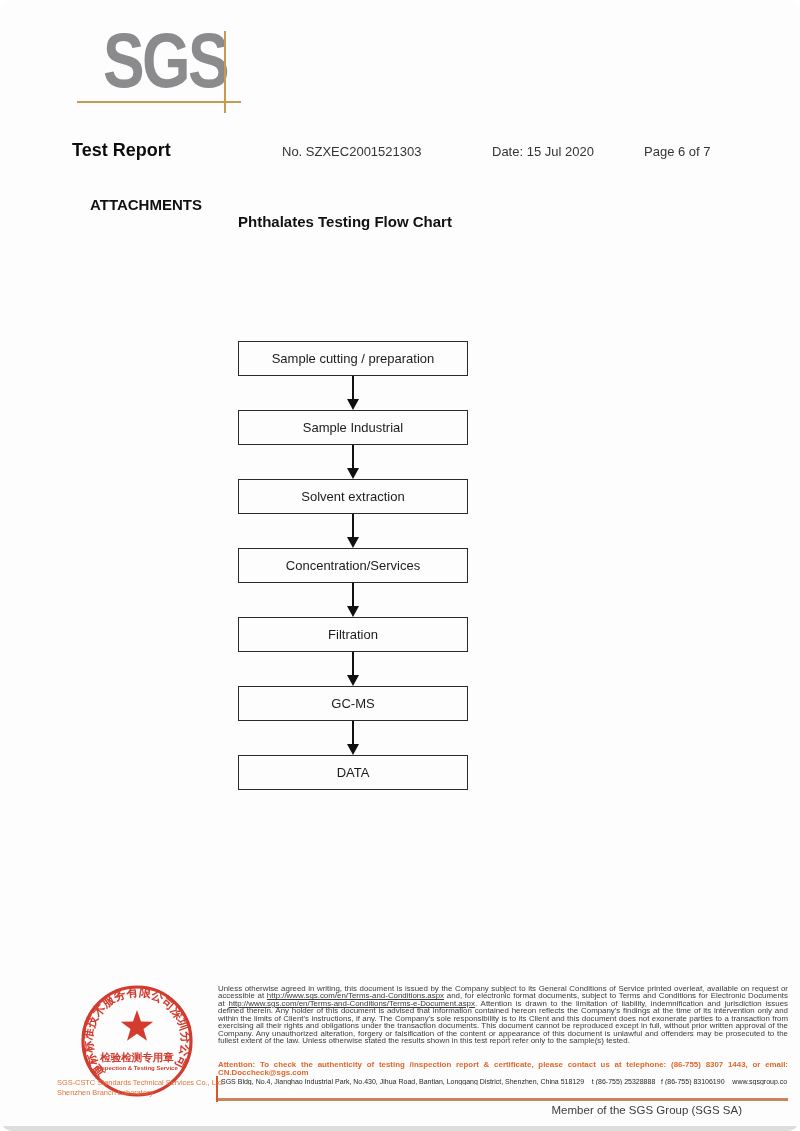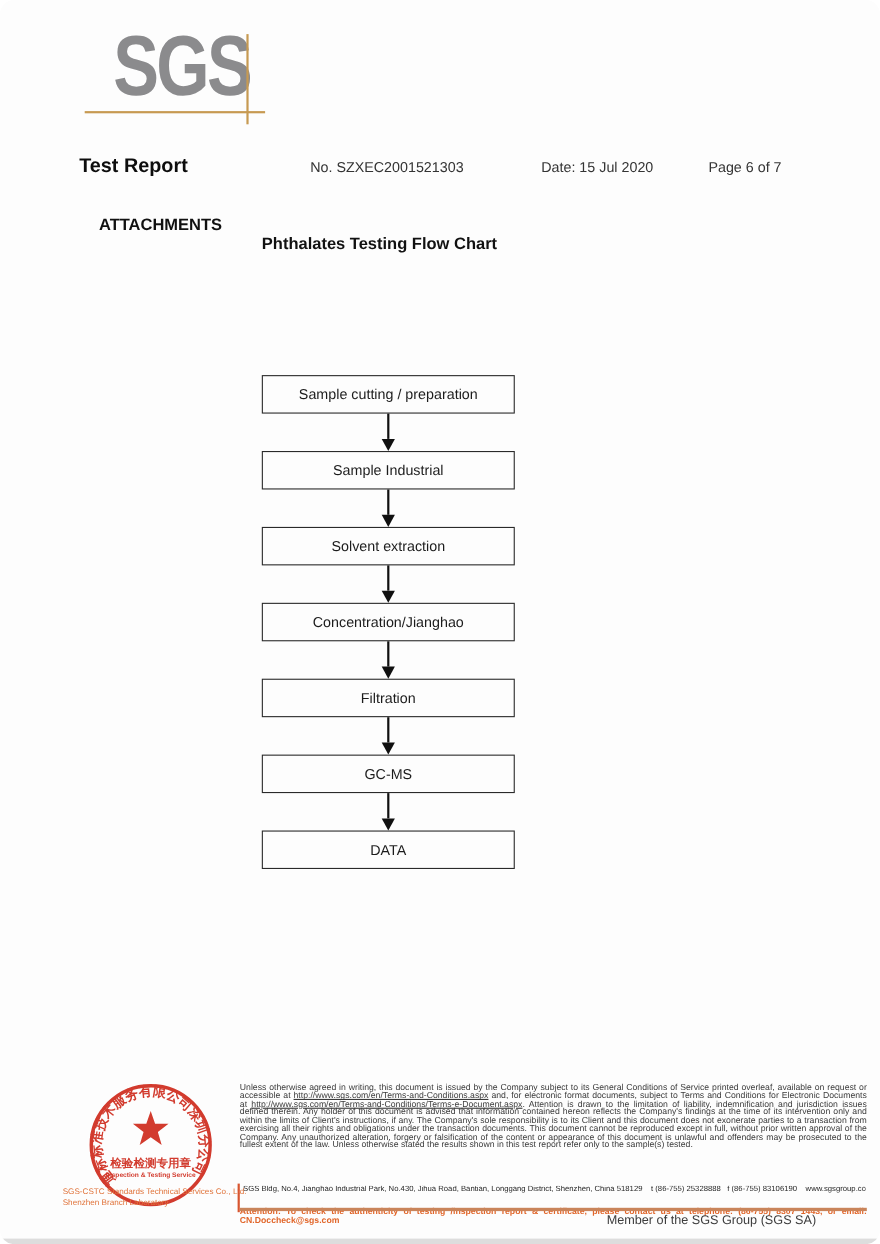--- a/index.html
+++ b/index.html
@@ -37,21 +37,21 @@
   
   .seal{position:absolute;left:75px;top:983px;}
   .company-lines{position:absolute;left:57px;top:1078px;width:170px;color:#e0733a;font-size:7.4px;line-height:9.5px;}
   .legal{
     position:absolute;left:218px;top:985px;width:570px;
     font-size:7.9px;line-height:7.45px;color:#3b3b3b;text-align:justify;letter-spacing:0;
   }
   .legal u{text-decoration:underline;}
   .attention{
     position:absolute;left:218px;top:1061px;width:570px;
-    font-size:7.9px;line-height:7.6px;color:#e1662a;font-weight:700;text-align:justify;margin-top:37px;
+    font-size:7.9px;line-height:7.6px;color:#e1662a;font-weight:700;text-align:justify;
   }
   .addr-vline{position:absolute;left:216px;top:1076px;width:2px;height:26px;background:#d8552f;}
   .addr-en{position:absolute;left:221px;top:1078px;width:566px;font-size:7px;color:#1f1f1f;white-space:pre;overflow:hidden;}
   .addr-cn{position:absolute;left:221px;top:1087px;width:566px;font-size:8.4px;color:#1f1f1f;white-space:pre;overflow:hidden;}
   .footer-rule{position:absolute;left:218px;top:1098px;width:570px;height:2.5px;background:#c9845a;}
   .member{position:absolute;right:58px;top:1104px;font-size:11.5px;color:#3d3d3d;}
   .bottom-strip{position:absolute;left:0;bottom:0;width:800px;height:5px;background:#dddddd;}
 </style>
 </head>
 <body>
@@ -79,21 +79,21 @@
       <div class="fc-box">Sample Industrial</div>
       <div class="fc-arrow">
         <div class="fc-stem"></div>
         <div class="fc-head"></div>
       </div>
       <div class="fc-box">Solvent extraction</div>
       <div class="fc-arrow">
         <div class="fc-stem"></div>
         <div class="fc-head"></div>
       </div>
-      <div class="fc-box">Concentration/Jianghao</div>
+      <div class="fc-box">Concentration/Services</div>
       <div class="fc-arrow">
         <div class="fc-stem"></div>
         <div class="fc-head"></div>
       </div>
       <div class="fc-box">Filtration</div>
       <div class="fc-arrow">
         <div class="fc-stem"></div>
         <div class="fc-head"></div>
       </div>
       <div class="fc-box">GC-MS</div>

